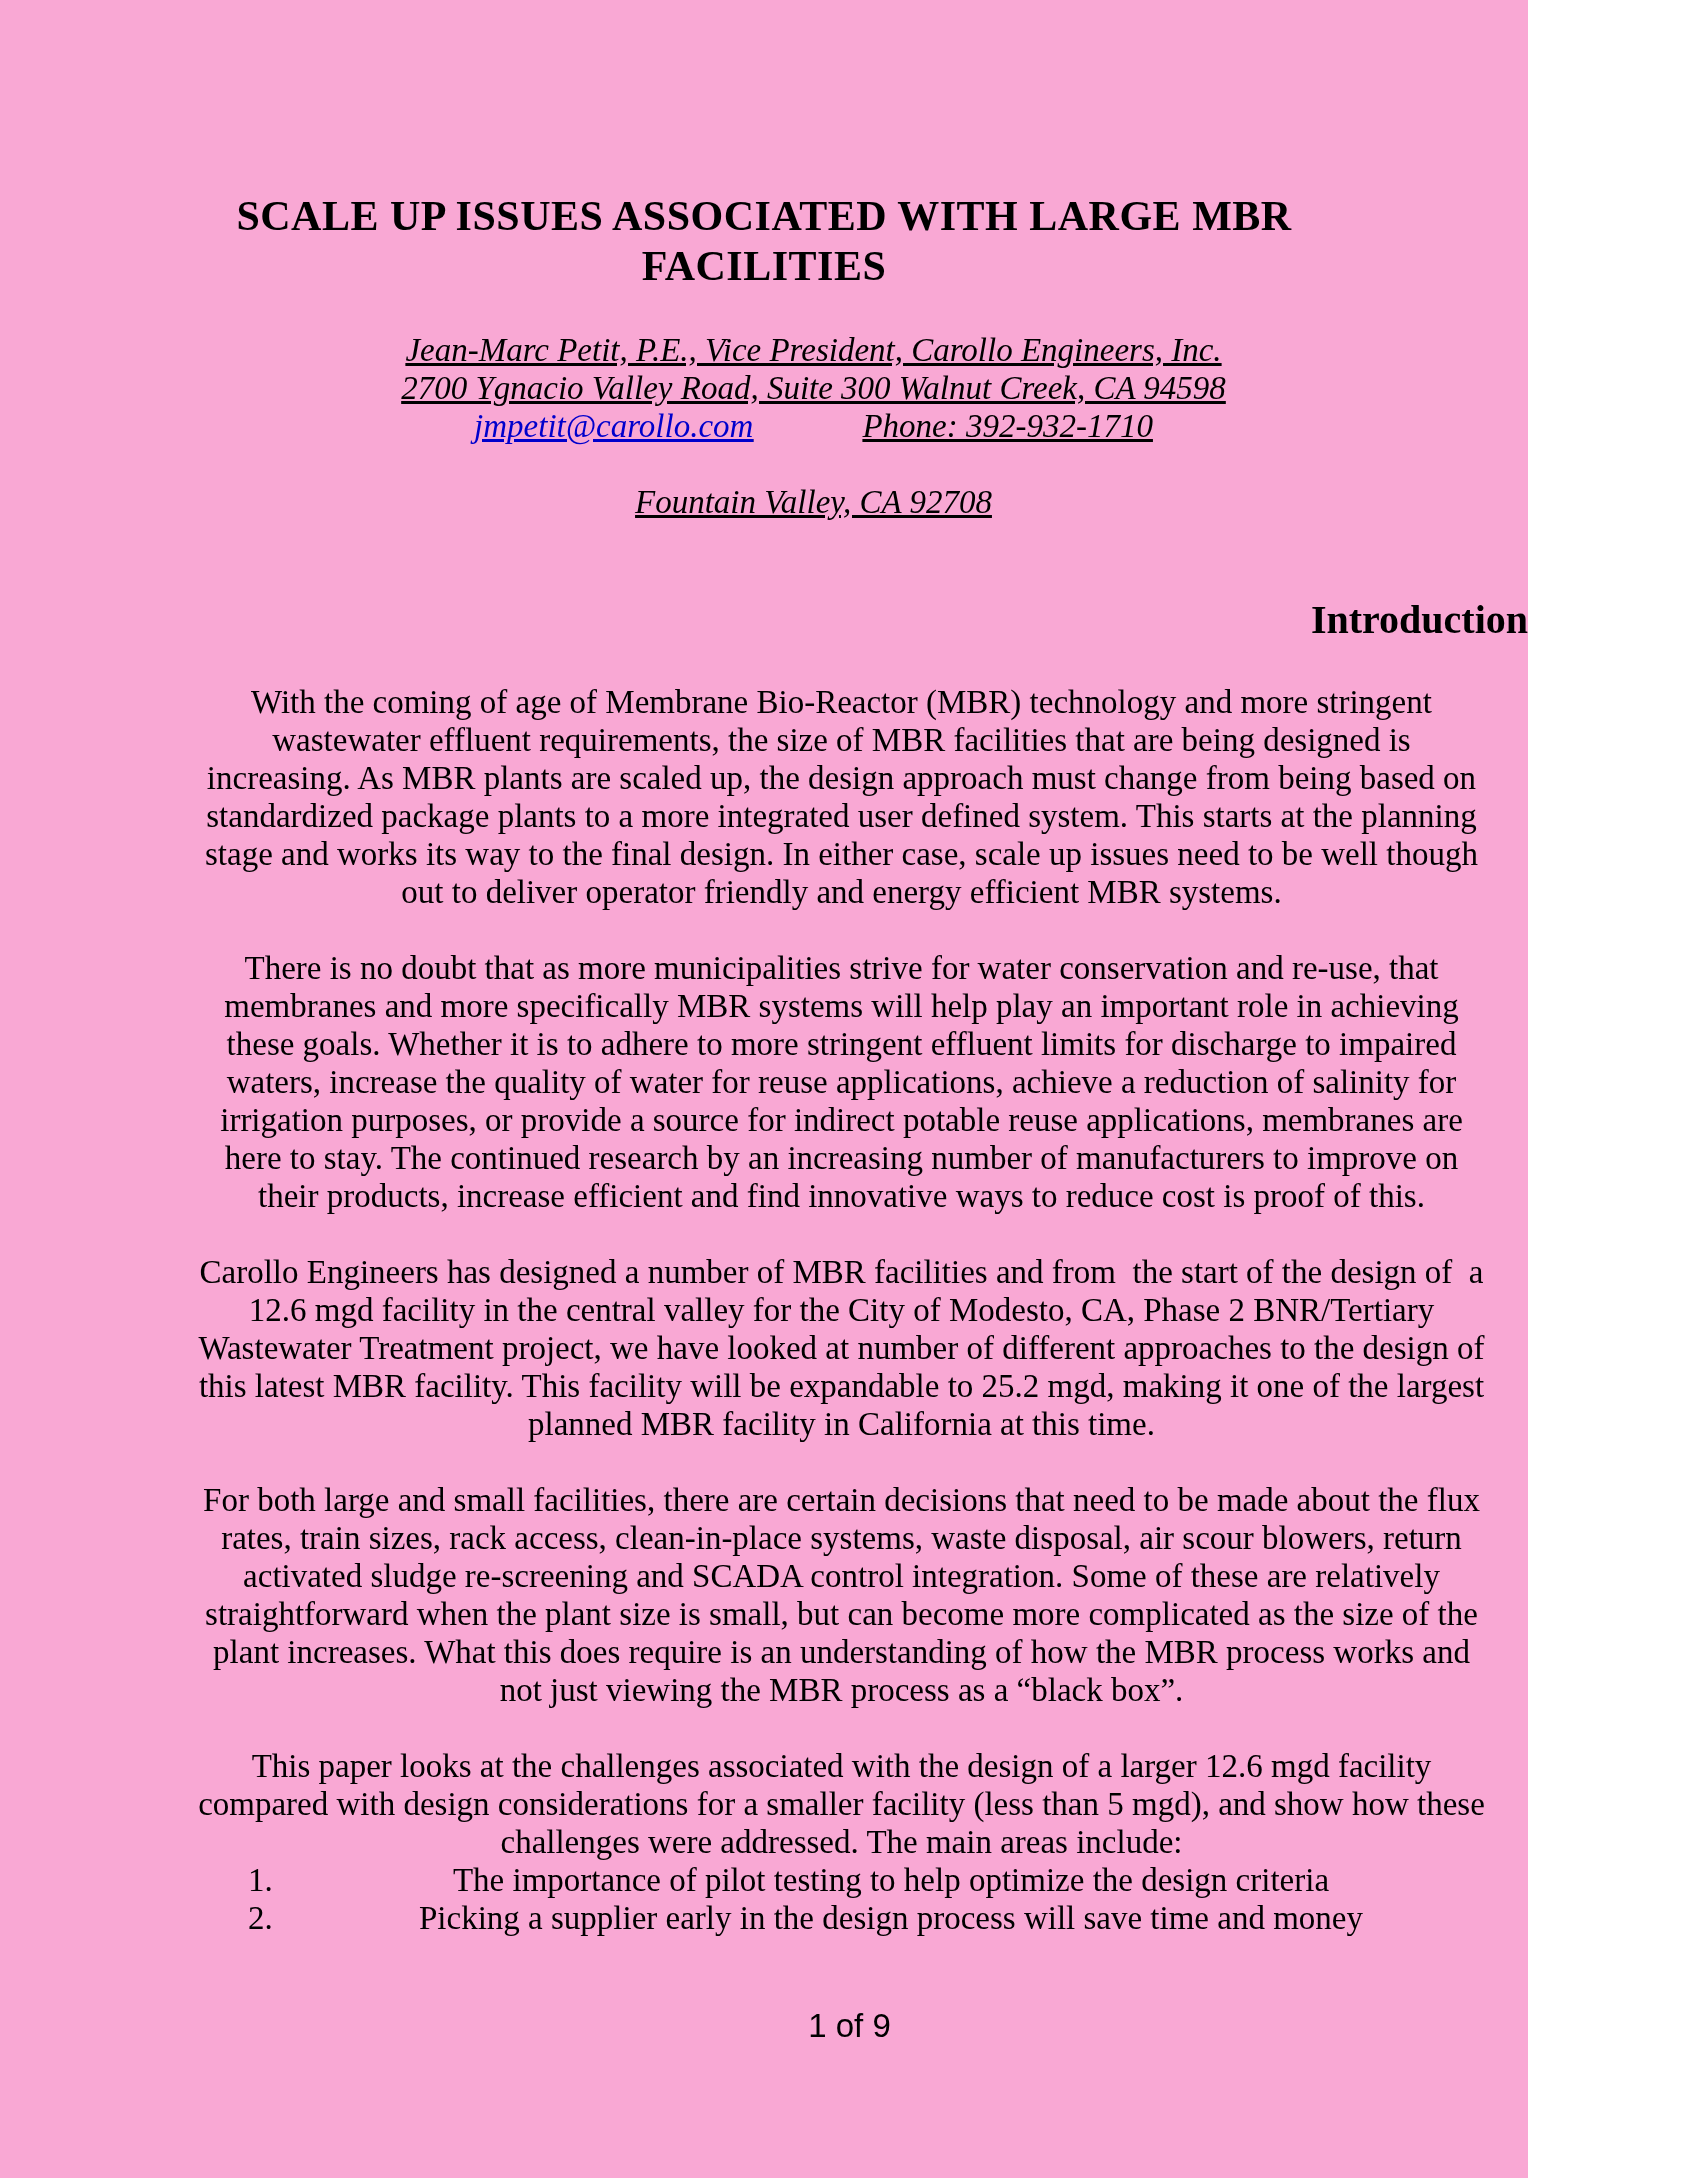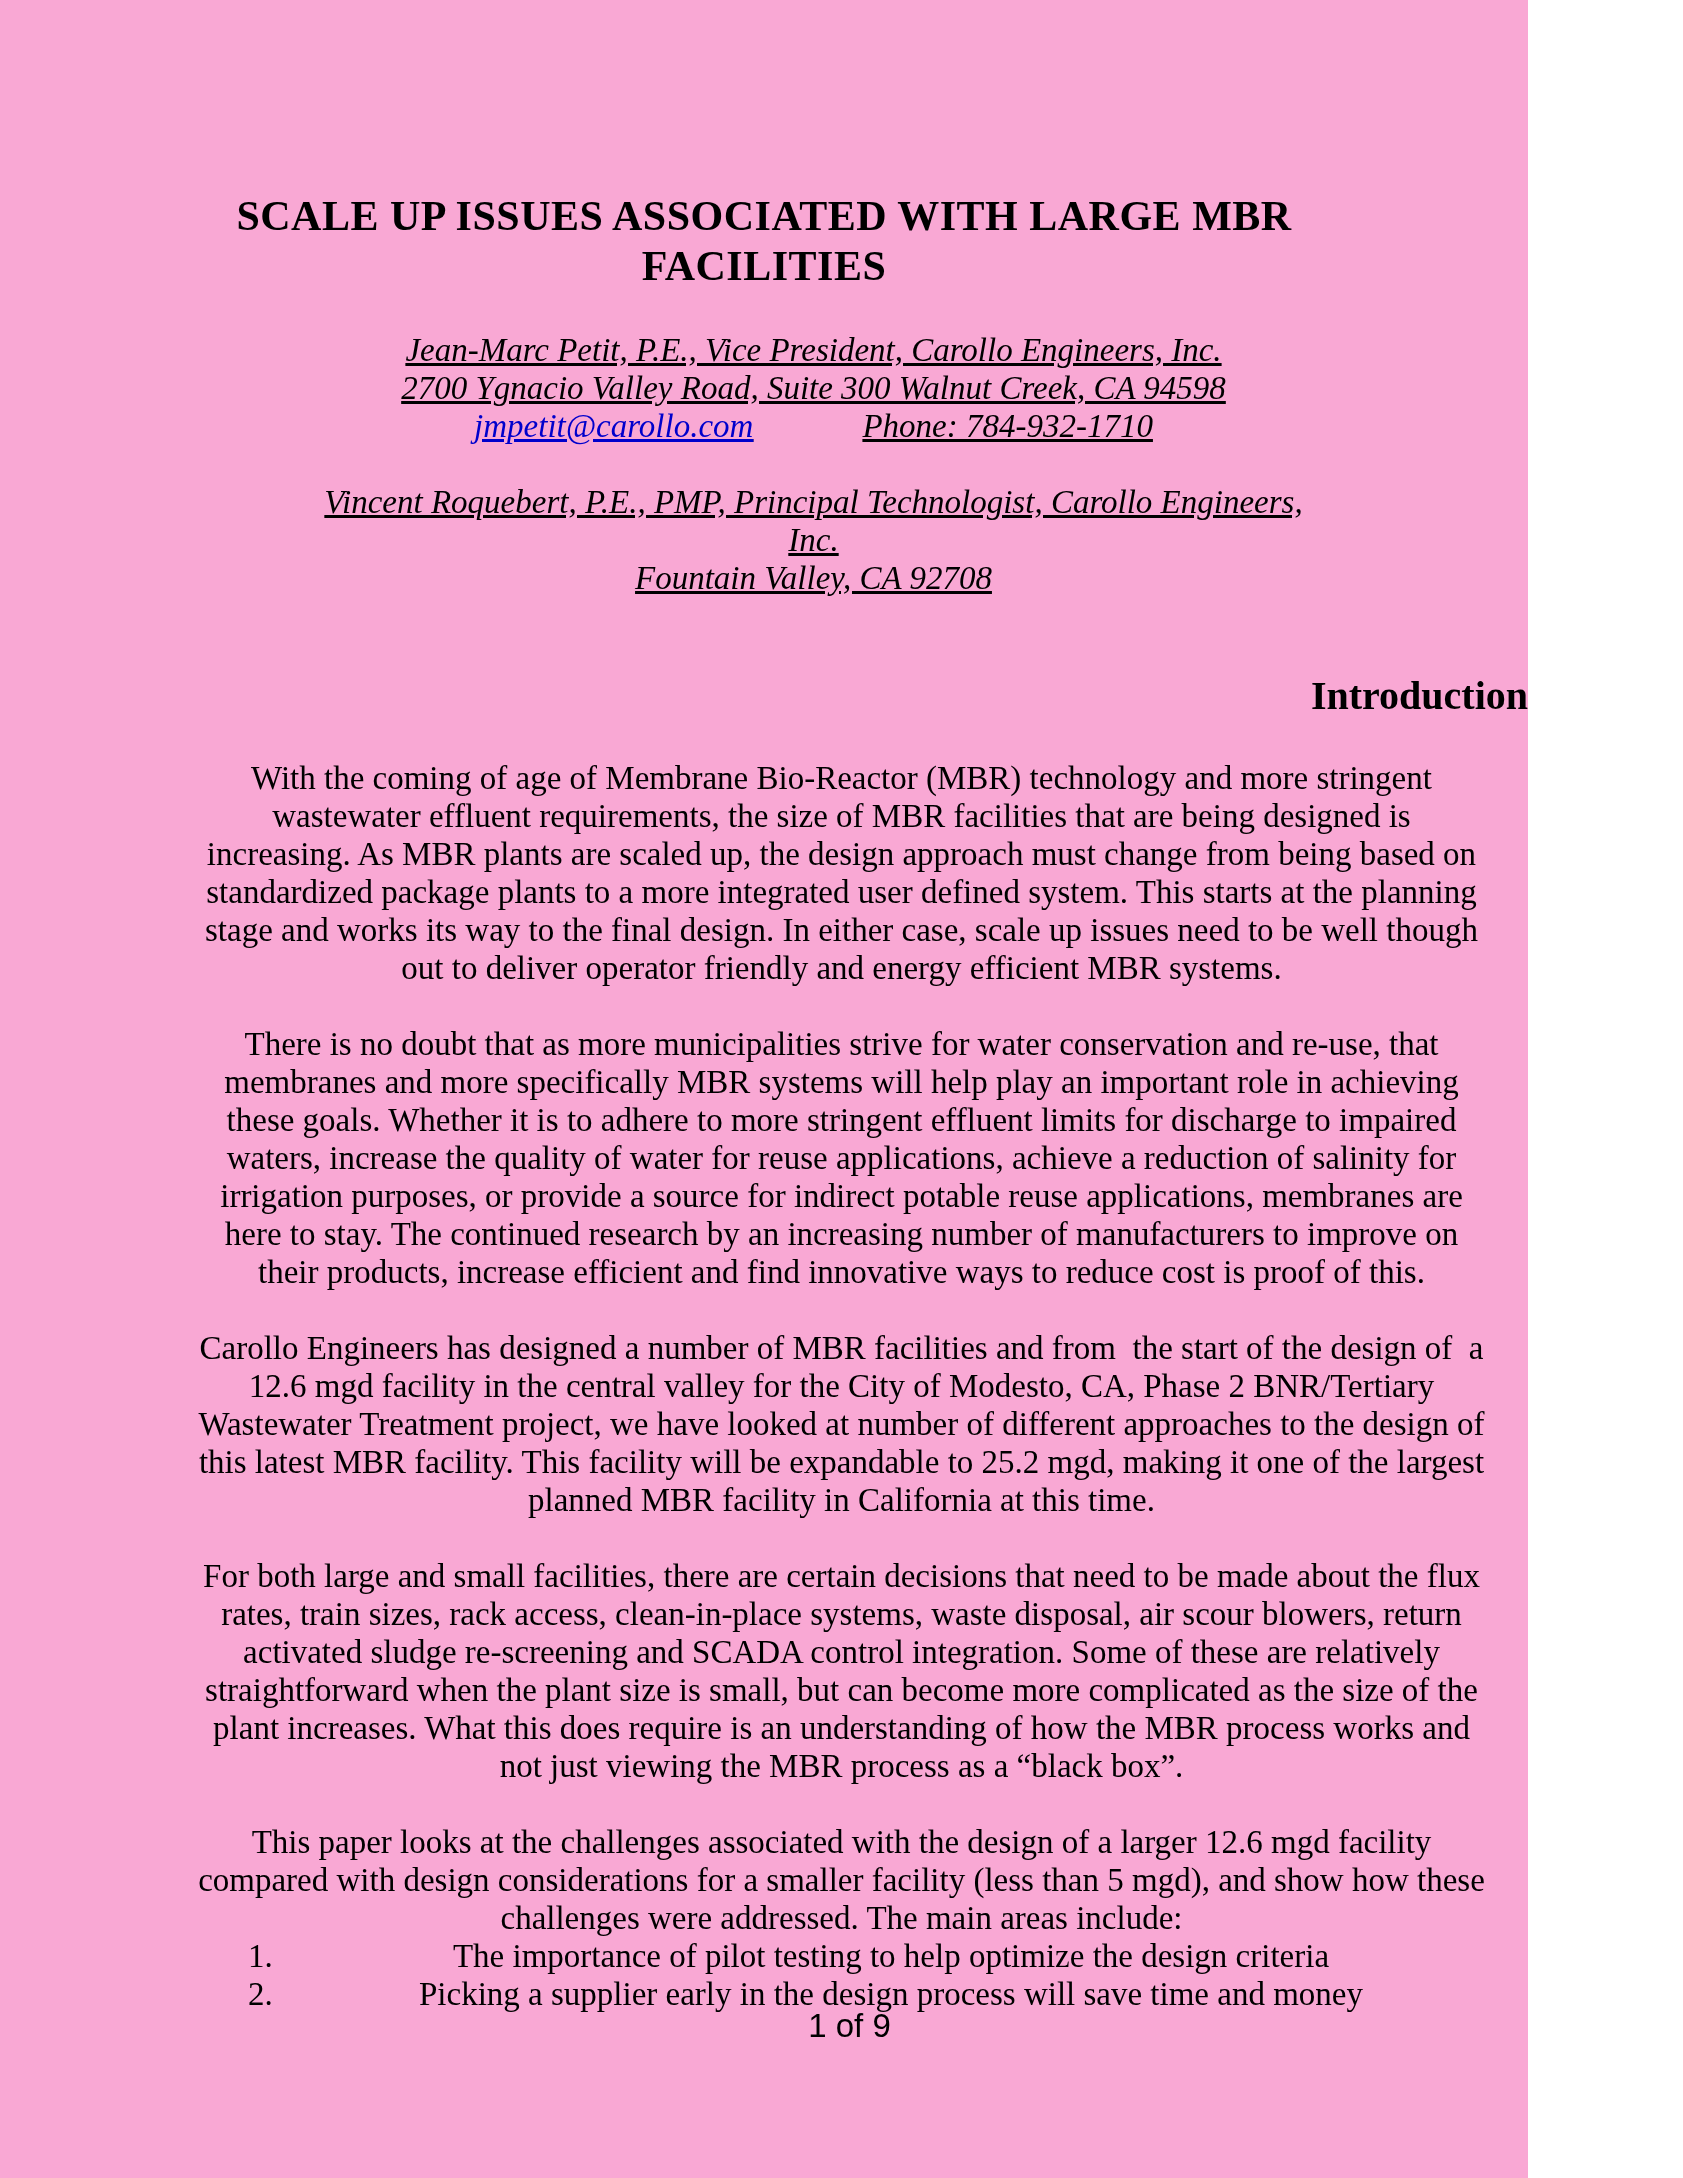--- a/index.html
+++ b/index.html
@@ -96,26 +96,25 @@
 <body>
 
 <div class="page">
 
   <h1 class="title">SCALE UP ISSUES ASSOCIATED WITH LARGE MBR FACILITIES</h1>
 
   <div class="byline">
     <div>Jean-Marc Petit, P.E., Vice President, Carollo Engineers, Inc.</div>
     <div>2700 Ygnacio Valley Road, Suite 300 Walnut Creek, CA 94598</div>
     <div>
-      <a class="email">jmpetit@carollo.com</a><span class="tab-gap"></span><span>Phone: 784-932-1710</span>
+      <a class="email">jmpetit@carollo.com</a><span class="tab-gap"></span><span>Phone: 392-932-1710</span>
     </div>
   </div>
 
   <div class="byline second">
-    <div>Vincent Roquebert, P.E., PMP, Principal Technologist, Carollo Engineers, Inc.</div>
     <div>Fountain Valley, CA 92708</div>
   </div>
 
   <h2 class="section-heading">Introduction</h2>
 
   <div class="content">
     <p>With the coming of age of Membrane Bio-Reactor (MBR) technology and more stringent wastewater effluent requirements, the size of MBR facilities that are being designed is increasing. As MBR plants are scaled up, the design approach must change from being based on standardized package plants to a more integrated user defined system. This starts at the planning stage and works its way to the final design. In either case, scale up issues need to be well though out to deliver operator friendly and energy efficient MBR systems.</p>
     <p>There is no doubt that as more municipalities strive for water conservation and re-use, that membranes and more specifically MBR systems will help play an important role in achieving these goals. Whether it is to adhere to more stringent effluent limits for discharge to impaired waters, increase the quality of water for reuse applications, achieve a reduction of salinity for irrigation purposes, or provide a source for indirect potable reuse applications, membranes are here to stay. The continued research by an increasing number of manufacturers to improve on their products, increase efficient and find innovative ways to reduce cost is proof of this.</p>
     <p>Carollo Engineers has designed a number of MBR facilities and from  the start of the design of  a 12.6 mgd facility in the central valley for the City of Modesto, CA, Phase 2 BNR/Tertiary Wastewater Treatment project, we have looked at number of different approaches to the design of this latest MBR facility. This facility will be expandable to 25.2 mgd, making it one of the largest planned MBR facility in California at this time.</p>
     <p>For both large and small facilities, there are certain decisions that need to be made about the flux rates, train sizes, rack access, clean-in-place systems, waste disposal, air scour blowers, return activated sludge re-screening and SCADA control integration. Some of these are relatively straightforward when the plant size is small, but can become more complicated as the size of the plant increases. What this does require is an understanding of how the MBR process works and not just viewing the MBR process as a “black box”.</p>

